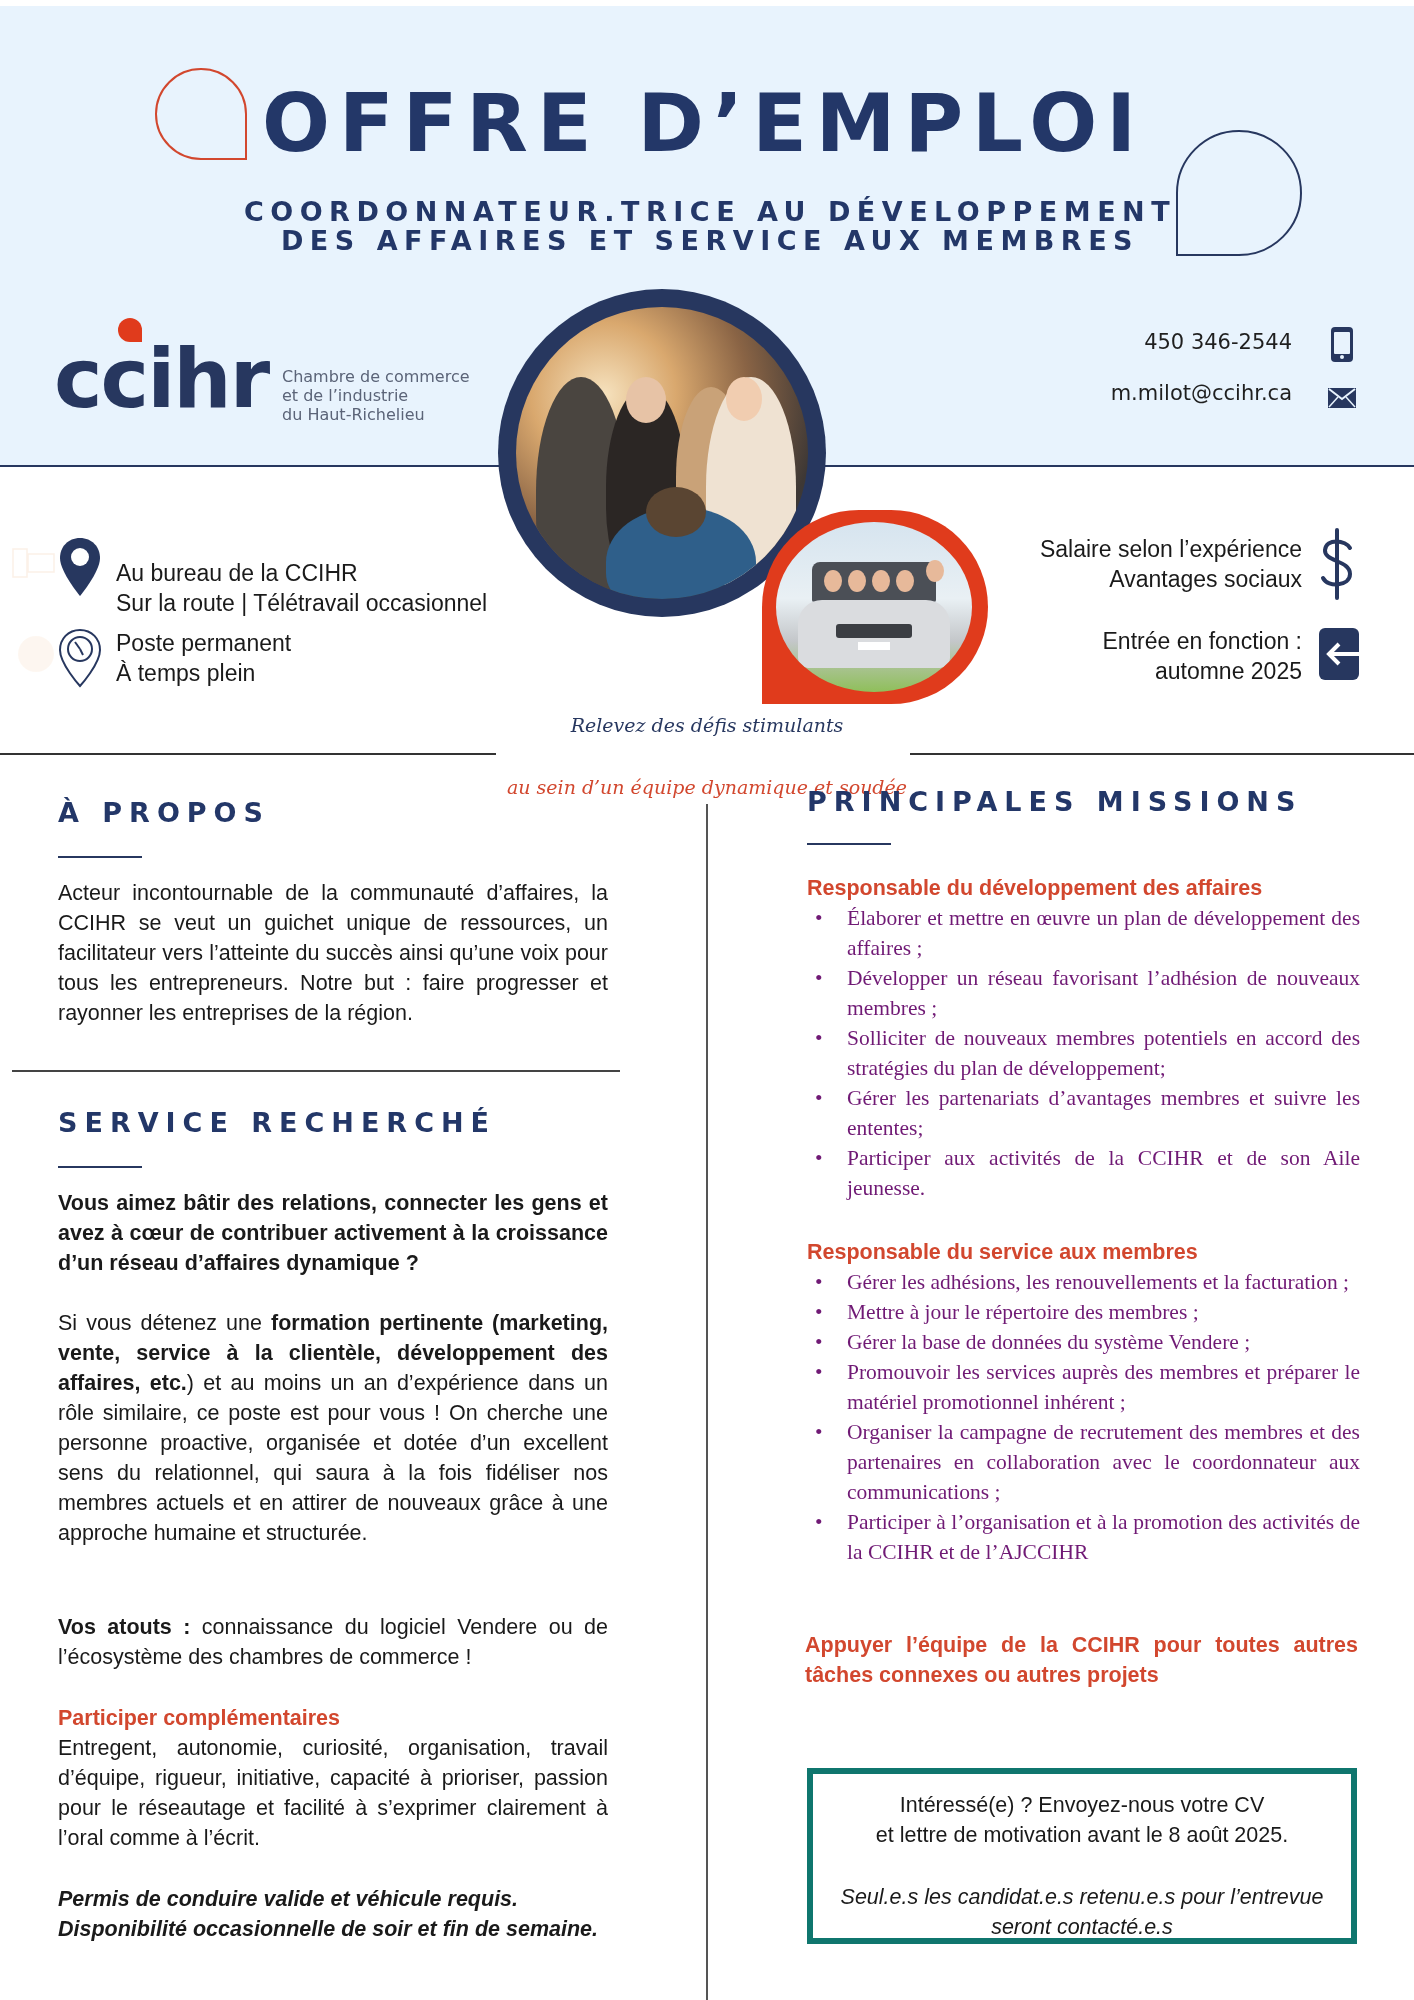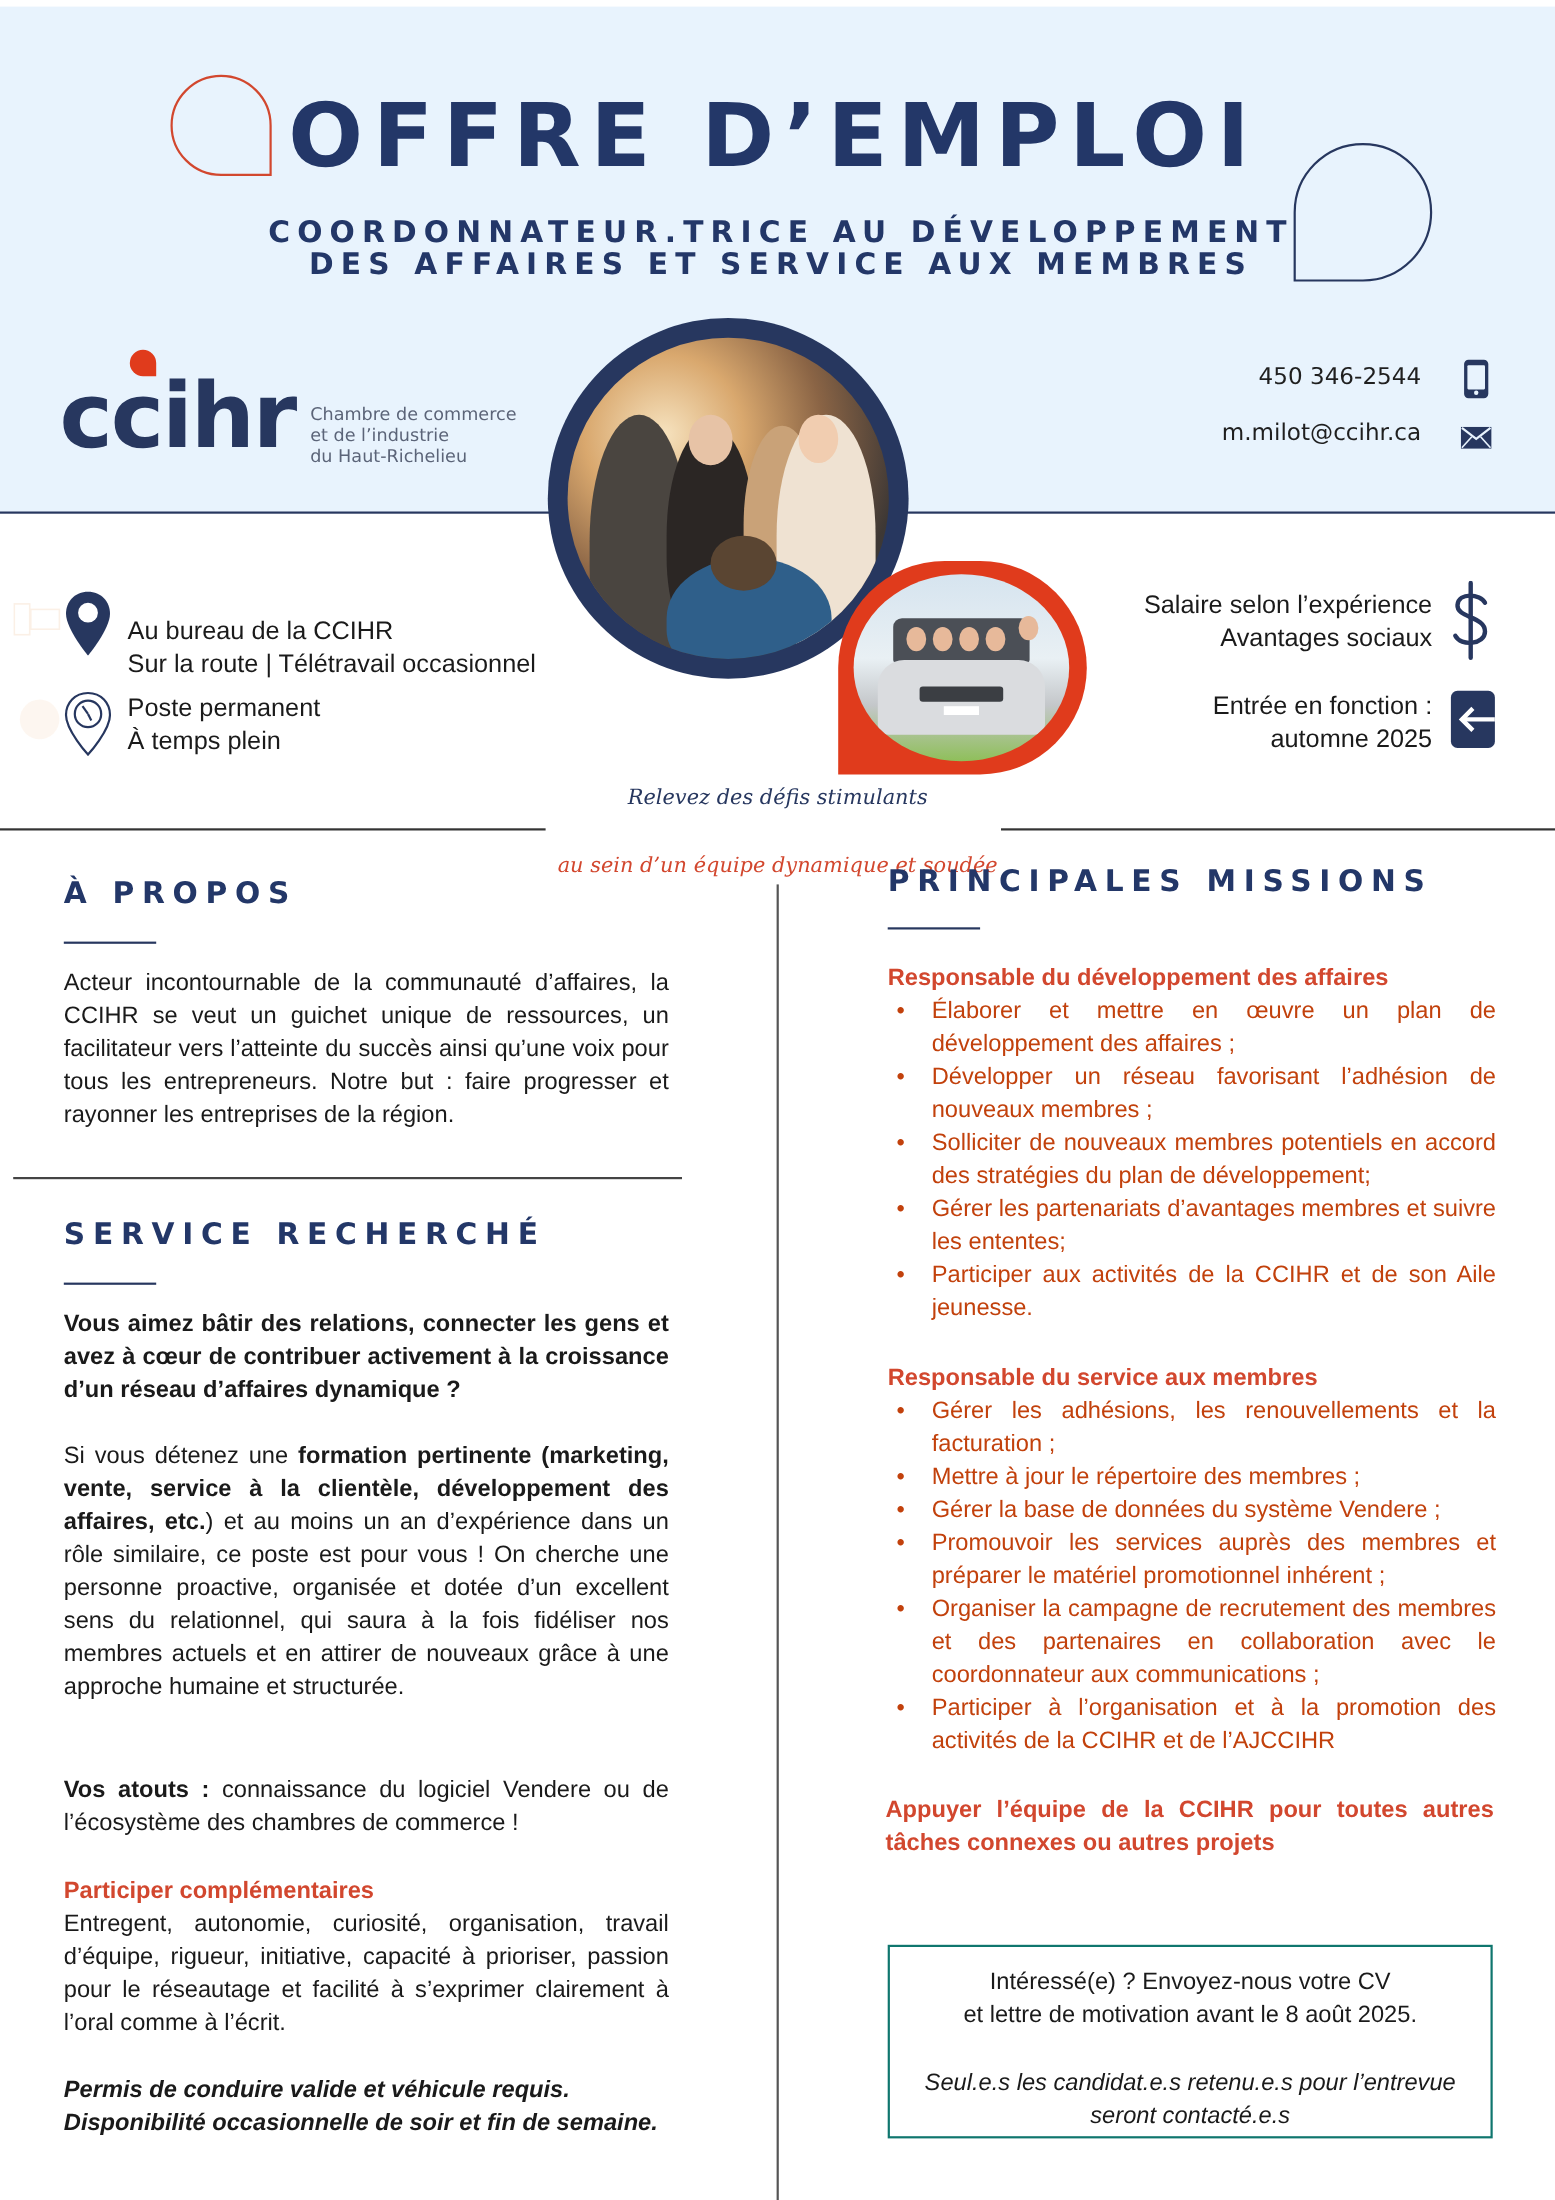--- a/index.html
+++ b/index.html
@@ -62,25 +62,25 @@
   .col-divider { position: absolute; left: 706px; top: 804px; width: 2px; height: 1196px; background: #555; }
   .left-rule { position: absolute; left: 12px; top: 1070px; width: 608px; height: 2px; background: #444; }
 
   .sec-title { position: absolute; font-family: "DejaVu Sans", sans-serif; font-weight: bold; font-size: 27px; letter-spacing: 7px; color: #233768; }
   .sec-underline { position: absolute; width: 84px; height: 2px; background: #27375f; }
 
   .body-text { position: absolute; font-family: "Liberation Sans", sans-serif; font-size: 21.5px; line-height: 30px; color: #1a1a1a; text-align: justify; }
   .body-text b { font-weight: bold; }
   .red-head { position: absolute; font-family: "Liberation Sans", sans-serif; font-weight: bold; font-size: 21.5px; color: #d2472e; line-height: 30px; }
 
-  .mission-list { position: absolute; list-style: none; font-family: Liberation Sans, sans-serif; font-size: 21.5px; line-height: 30px; color: #c2410c; }
+  .mission-list { position: absolute; list-style: none; font-family: Liberation Serif, serif; font-size: 21.5px; line-height: 30px; color: #701a75; }
   .mission-list li { position: relative; padding-left: 40px; text-align: justify; }
   .mission-list li::before { content: "•"; position: absolute; left: 8px; top: 0; }
 
-  .cta-box { position: absolute; left: 807px; top: 1768px; width: 550px; height: 176px; border: 2px solid #0f766e; text-align: center; font-family: "Liberation Sans", sans-serif; font-size: 21.5px; line-height: 30px; color: #1a1a1a; padding-top: 16px; }
+  .cta-box { position: absolute; left: 807px; top: 1768px; width: 550px; height: 176px; border: 6px solid #0f766e; text-align: center; font-family: "Liberation Sans", sans-serif; font-size: 21.5px; line-height: 30px; color: #1a1a1a; padding-top: 16px; }
   .cta-box .italic { font-style: italic; }
 </style>
 </head>
 <body>
 
 <div class="header-band"></div>
 <div class="header-rule"></div>
 
 <div class="drop drop-red"></div>
 <div class="drop drop-navy"></div>

